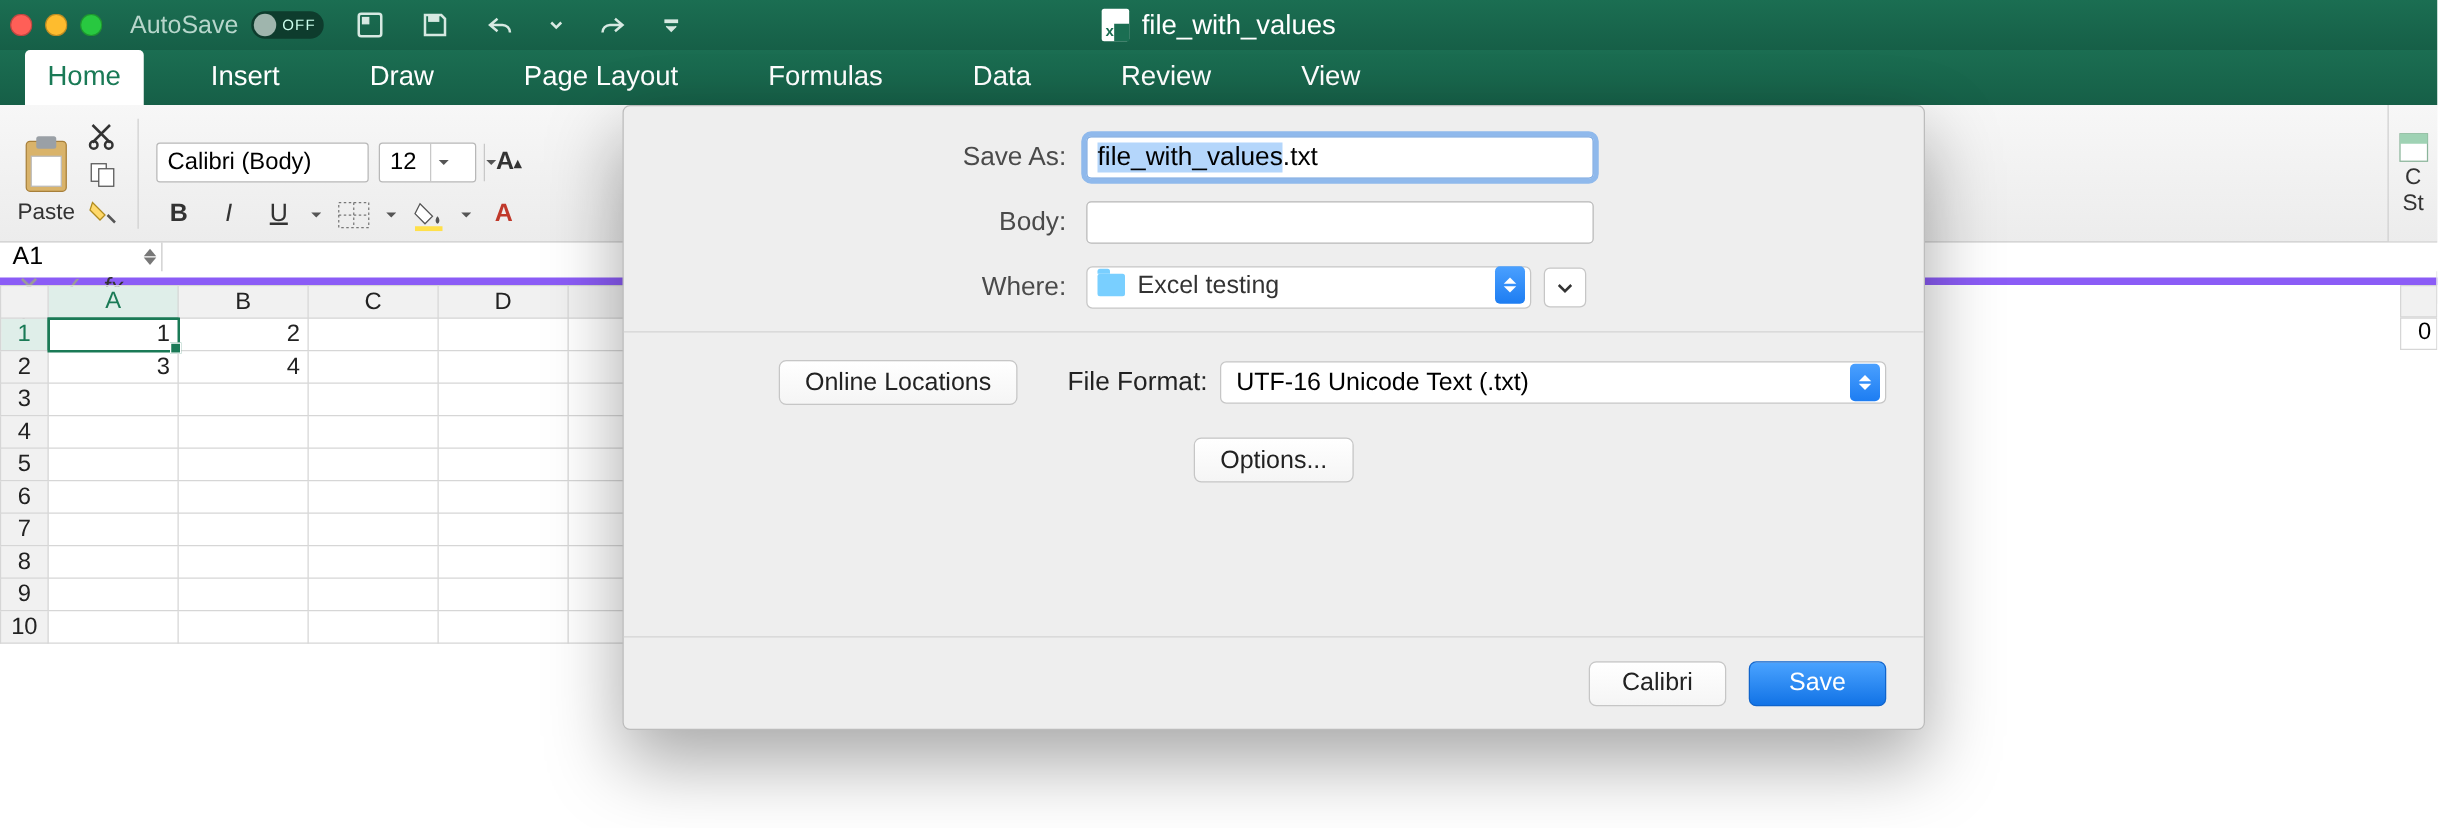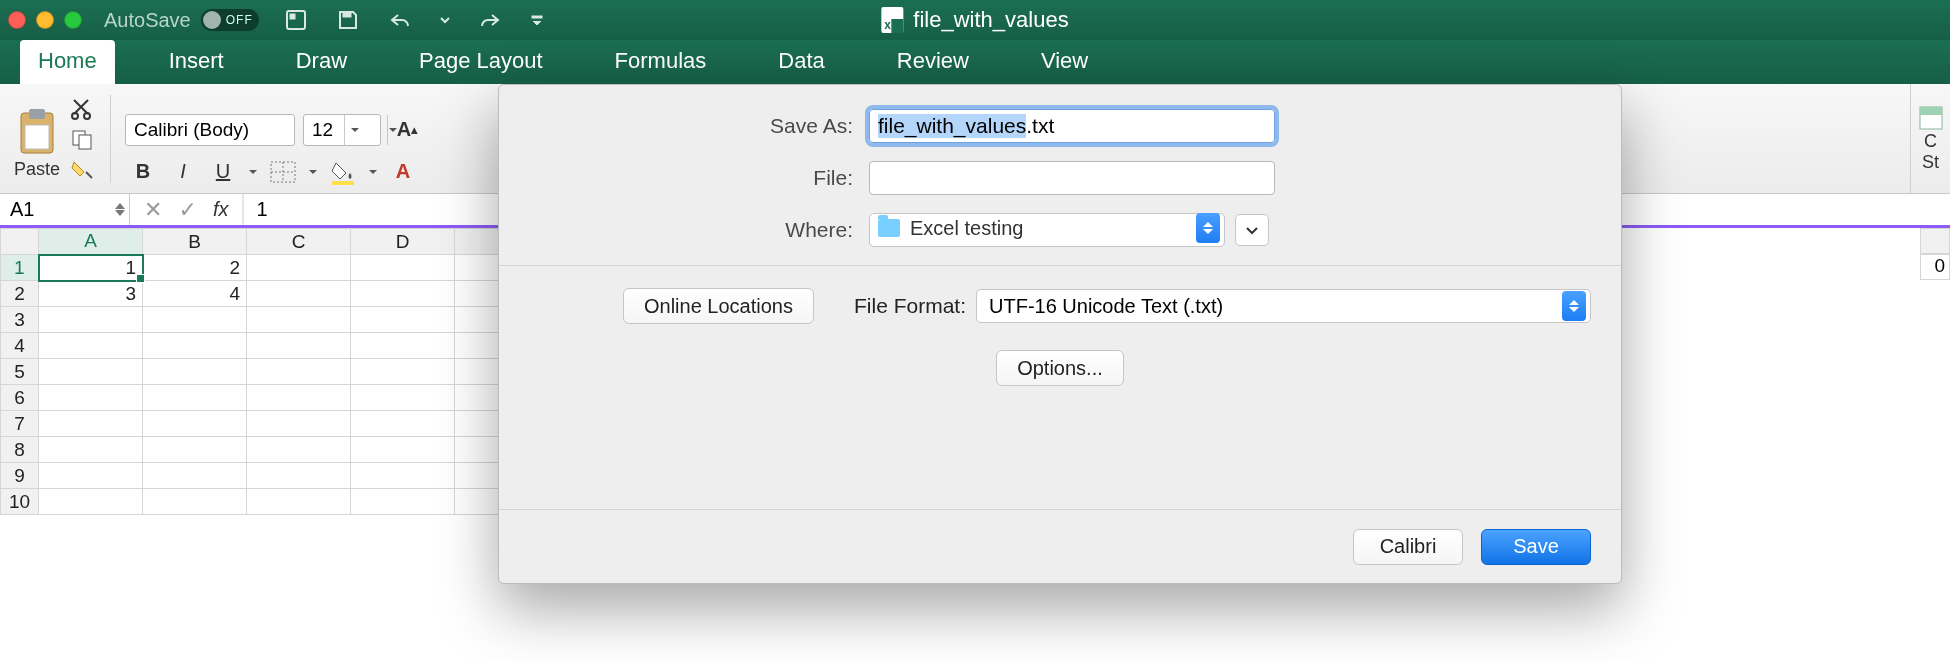--- a/index.html
+++ b/index.html
@@ -36,21 +36,21 @@
   .combo .caret{width:20px;height:100%;border-left:1px solid #c8c8c8;display:flex;align-items:center;justify-content:center;}
   .caret svg{width:10px;height:10px;fill:#555;}
   .fontrow{display:flex;gap:8px;align-items:center;margin-top:24px;}
   .bius{display:flex;gap:4px;align-items:center;}
   .sq{width:36px;height:32px;display:flex;align-items:center;justify-content:center;font-size:20px;color:#333;border-radius:3px;}
   .splitcaret{width:16px;display:flex;align-items:center;justify-content:center;}
   .border-ic{width:30px;height:26px;}
   .fill-ic{width:30px;height:26px;}
   .rightclip{position:absolute;right:0;top:0;bottom:0;width:40px;background:linear-gradient(#f7f7f7,#ececec);border-left:1px solid #d0d0d0;display:flex;flex-direction:column;align-items:center;justify-content:center;font-size:18px;color:#333;}
   
-  .fbar{height:34px;border-bottom:3px solid #8b5cf6;display:flex;align-items:stretch;background:#fff;}
+  .fbar{height:34px;border-bottom:6px solid #8b5cf6;display:flex;align-items:stretch;background:#fff;flex-direction:column;}
   .namebox{width:130px;border-right:1px solid #c9c9c9;display:flex;align-items:center;padding:0 10px;font-size:20px;position:relative;}
   .namebox .stepper{position:absolute;right:4px;display:flex;flex-direction:column;gap:1px;}
   .namebox .stepper div{width:0;height:0;border-left:5px solid transparent;border-right:5px solid transparent;}
   .namebox .stepper .up{border-bottom:6px solid #777;}
   .namebox .stepper .dn{border-top:6px solid #777;}
   .fx-controls{display:flex;align-items:center;gap:16px;padding:0 14px;border-right:1px solid #e6e6e6;}
   .fx-controls .x{font-size:22px;color:#9a9a9a;}
   .fx-controls .chk{font-size:22px;color:#9a9a9a;}
   .fx-controls .fx{font-style:italic;font-size:20px;color:#333;}
   .fbar .val{flex:1;display:flex;align-items:center;padding:0 12px;font-size:20px;border-left:1px solid #e6e6e6;}
@@ -61,21 +61,21 @@
   .corner{width:38px;height:26px;background:#f1f1f1;border:1px solid #c3c3c3;}
   th.colhdr{height:26px;background:#f1f1f1;width:104px;text-align:center;}
   th.colhdr.sel{background:#dfeee9;color:#1a7a56;border-bottom:2px solid #1a7a56;}
   th.rowhdr{width:38px;background:#f1f1f1;text-align:center;}
   th.rowhdr.sel{background:#dfeee9;color:#1a7a56;border-right:2px solid #1a7a56;}
   td.cell{height:26px;width:104px;text-align:right;padding:0 6px;background:#fff;}
   td.cell.lastcol{width:60px;}
   td.active{outline:2px solid #1a7a56;outline-offset:-1px;position:relative;}
   td.active::after{content:"";position:absolute;right:-3px;bottom:-3px;width:7px;height:7px;background:#1a7a56;border:1px solid #fff;}
   
-  .dialog{position:absolute;left:498px;top:84px;width:1124px;height:500px;background:#eeeeee;border:1px solid #bcbcbc;border-radius:6px;box-shadow:0 25px 60px rgba(0,0,0,.35);}
+  .dialog{position:absolute;left:498px;top:84px;width:1042px;height:500px;background:#eeeeee;border:1px solid #bcbcbc;border-radius:6px;box-shadow:0 25px 60px rgba(0,0,0,.35);}
   .dlg-body{padding:24px 30px 0 30px;}
   .frow{display:flex;align-items:center;margin-bottom:18px;}
   .flabel{width:340px;text-align:right;padding-right:16px;font-size:21px;color:#4a4a4a;}
   .tinput{width:406px;height:34px;border:1px solid #b8b8b8;border-radius:4px;background:#fff;font-size:21px;padding:0 8px;}
   .tinput.focus{outline:4px solid #8fb9ec;border-color:#6fa1e0;}
   .sel-text{background:#b4d6fb;}
   .where-combo{display:flex;align-items:center;gap:10px;}
   .macselect{display:flex;align-items:center;height:34px;background:#fff;border:1px solid #c6c6c6;border-radius:5px;padding:0 4px 4px 8px;gap:10px;width:356px;position:relative;}
   .macselect .folder{width:22px;height:18px;background:#79cfff;border-radius:2px;position:relative;}
   .macselect .folder::before{content:"";position:absolute;top:-4px;left:0;width:10px;height:4px;background:#79cfff;border-radius:2px 2px 0 0;}
@@ -369,21 +369,21 @@
 <div class="dialog">
   <div class="dlg-body">
     <div class="frow">
       <div class="flabel">Save As:</div>
       <div class="tinput focus" style="display:flex;align-items:center;">
         <span class="sel-text">file_with_values</span>
           <span>.txt</span>
       </div>
     </div>
     <div class="frow">
-      <div class="flabel">File:</div>
+      <div class="flabel">Body:</div>
       <input class="tinput" value="" style="">
     </div>
     <div class="frow">
       <div class="flabel">Where:</div>
       <div class="where-combo">
         <div class="macselect">
           <div class="folder"></div>
           <span>Excel testing</span>
           <div class="bluestep">
               <div class="u"></div>

